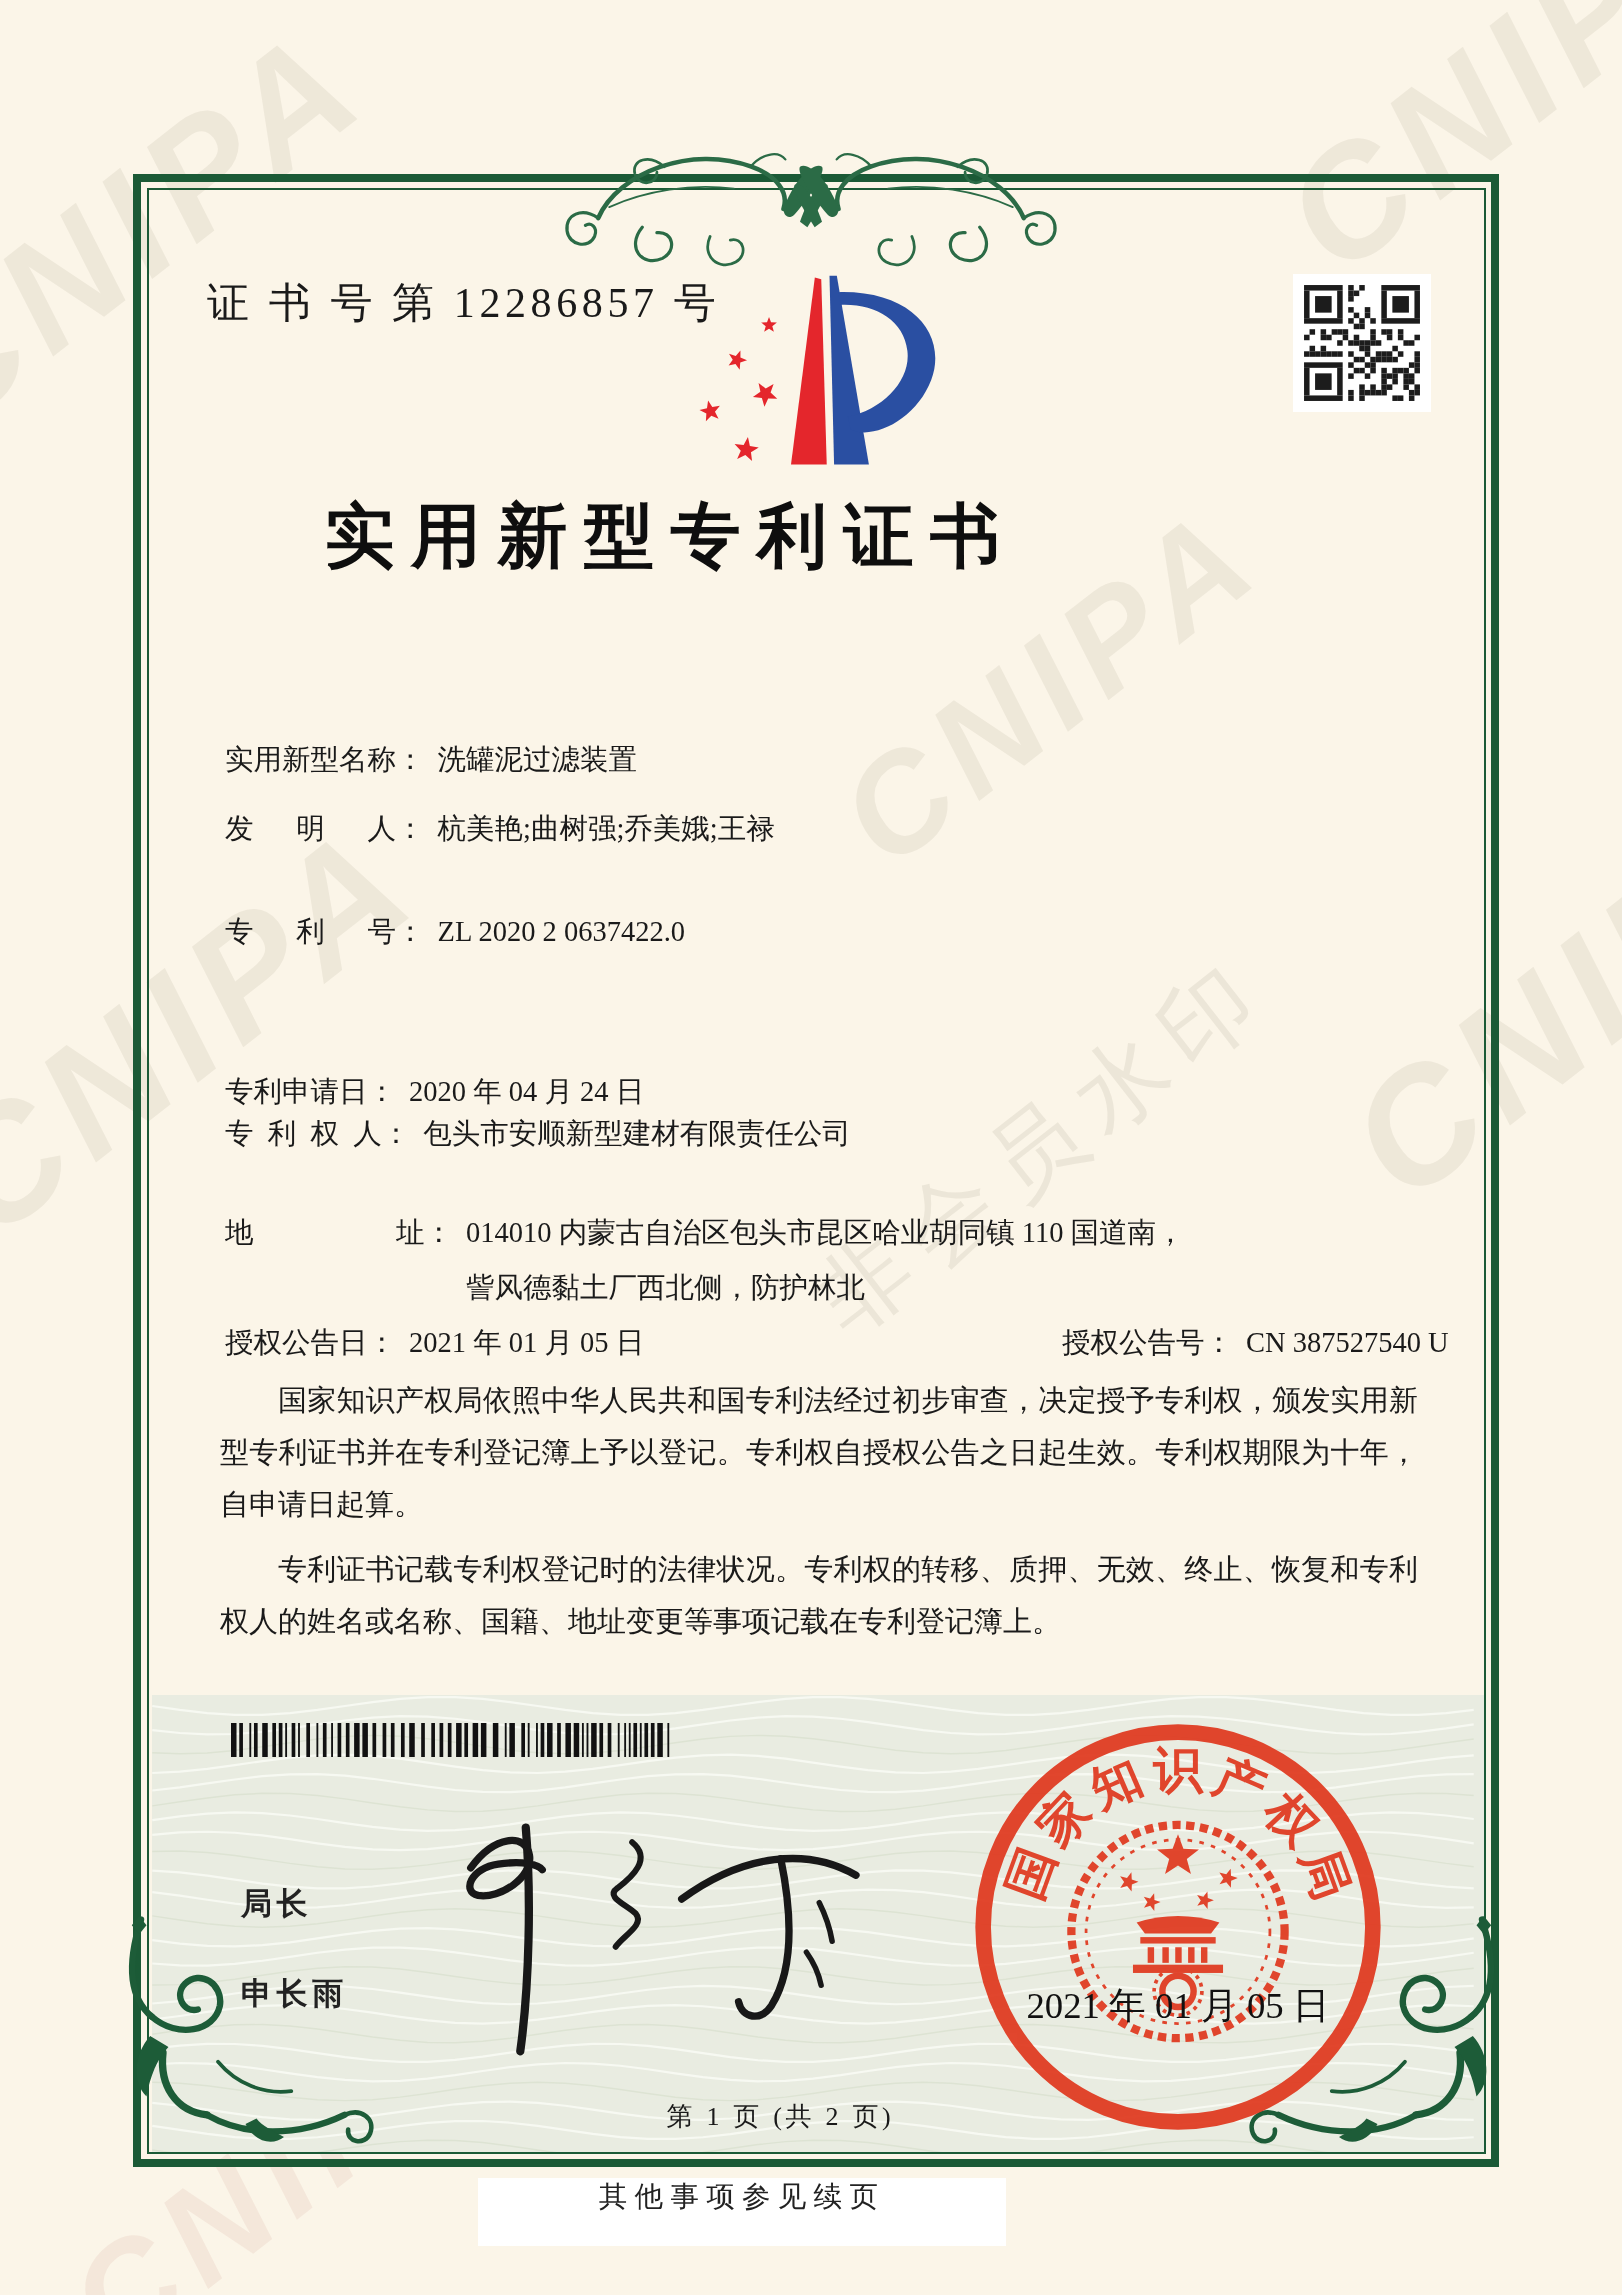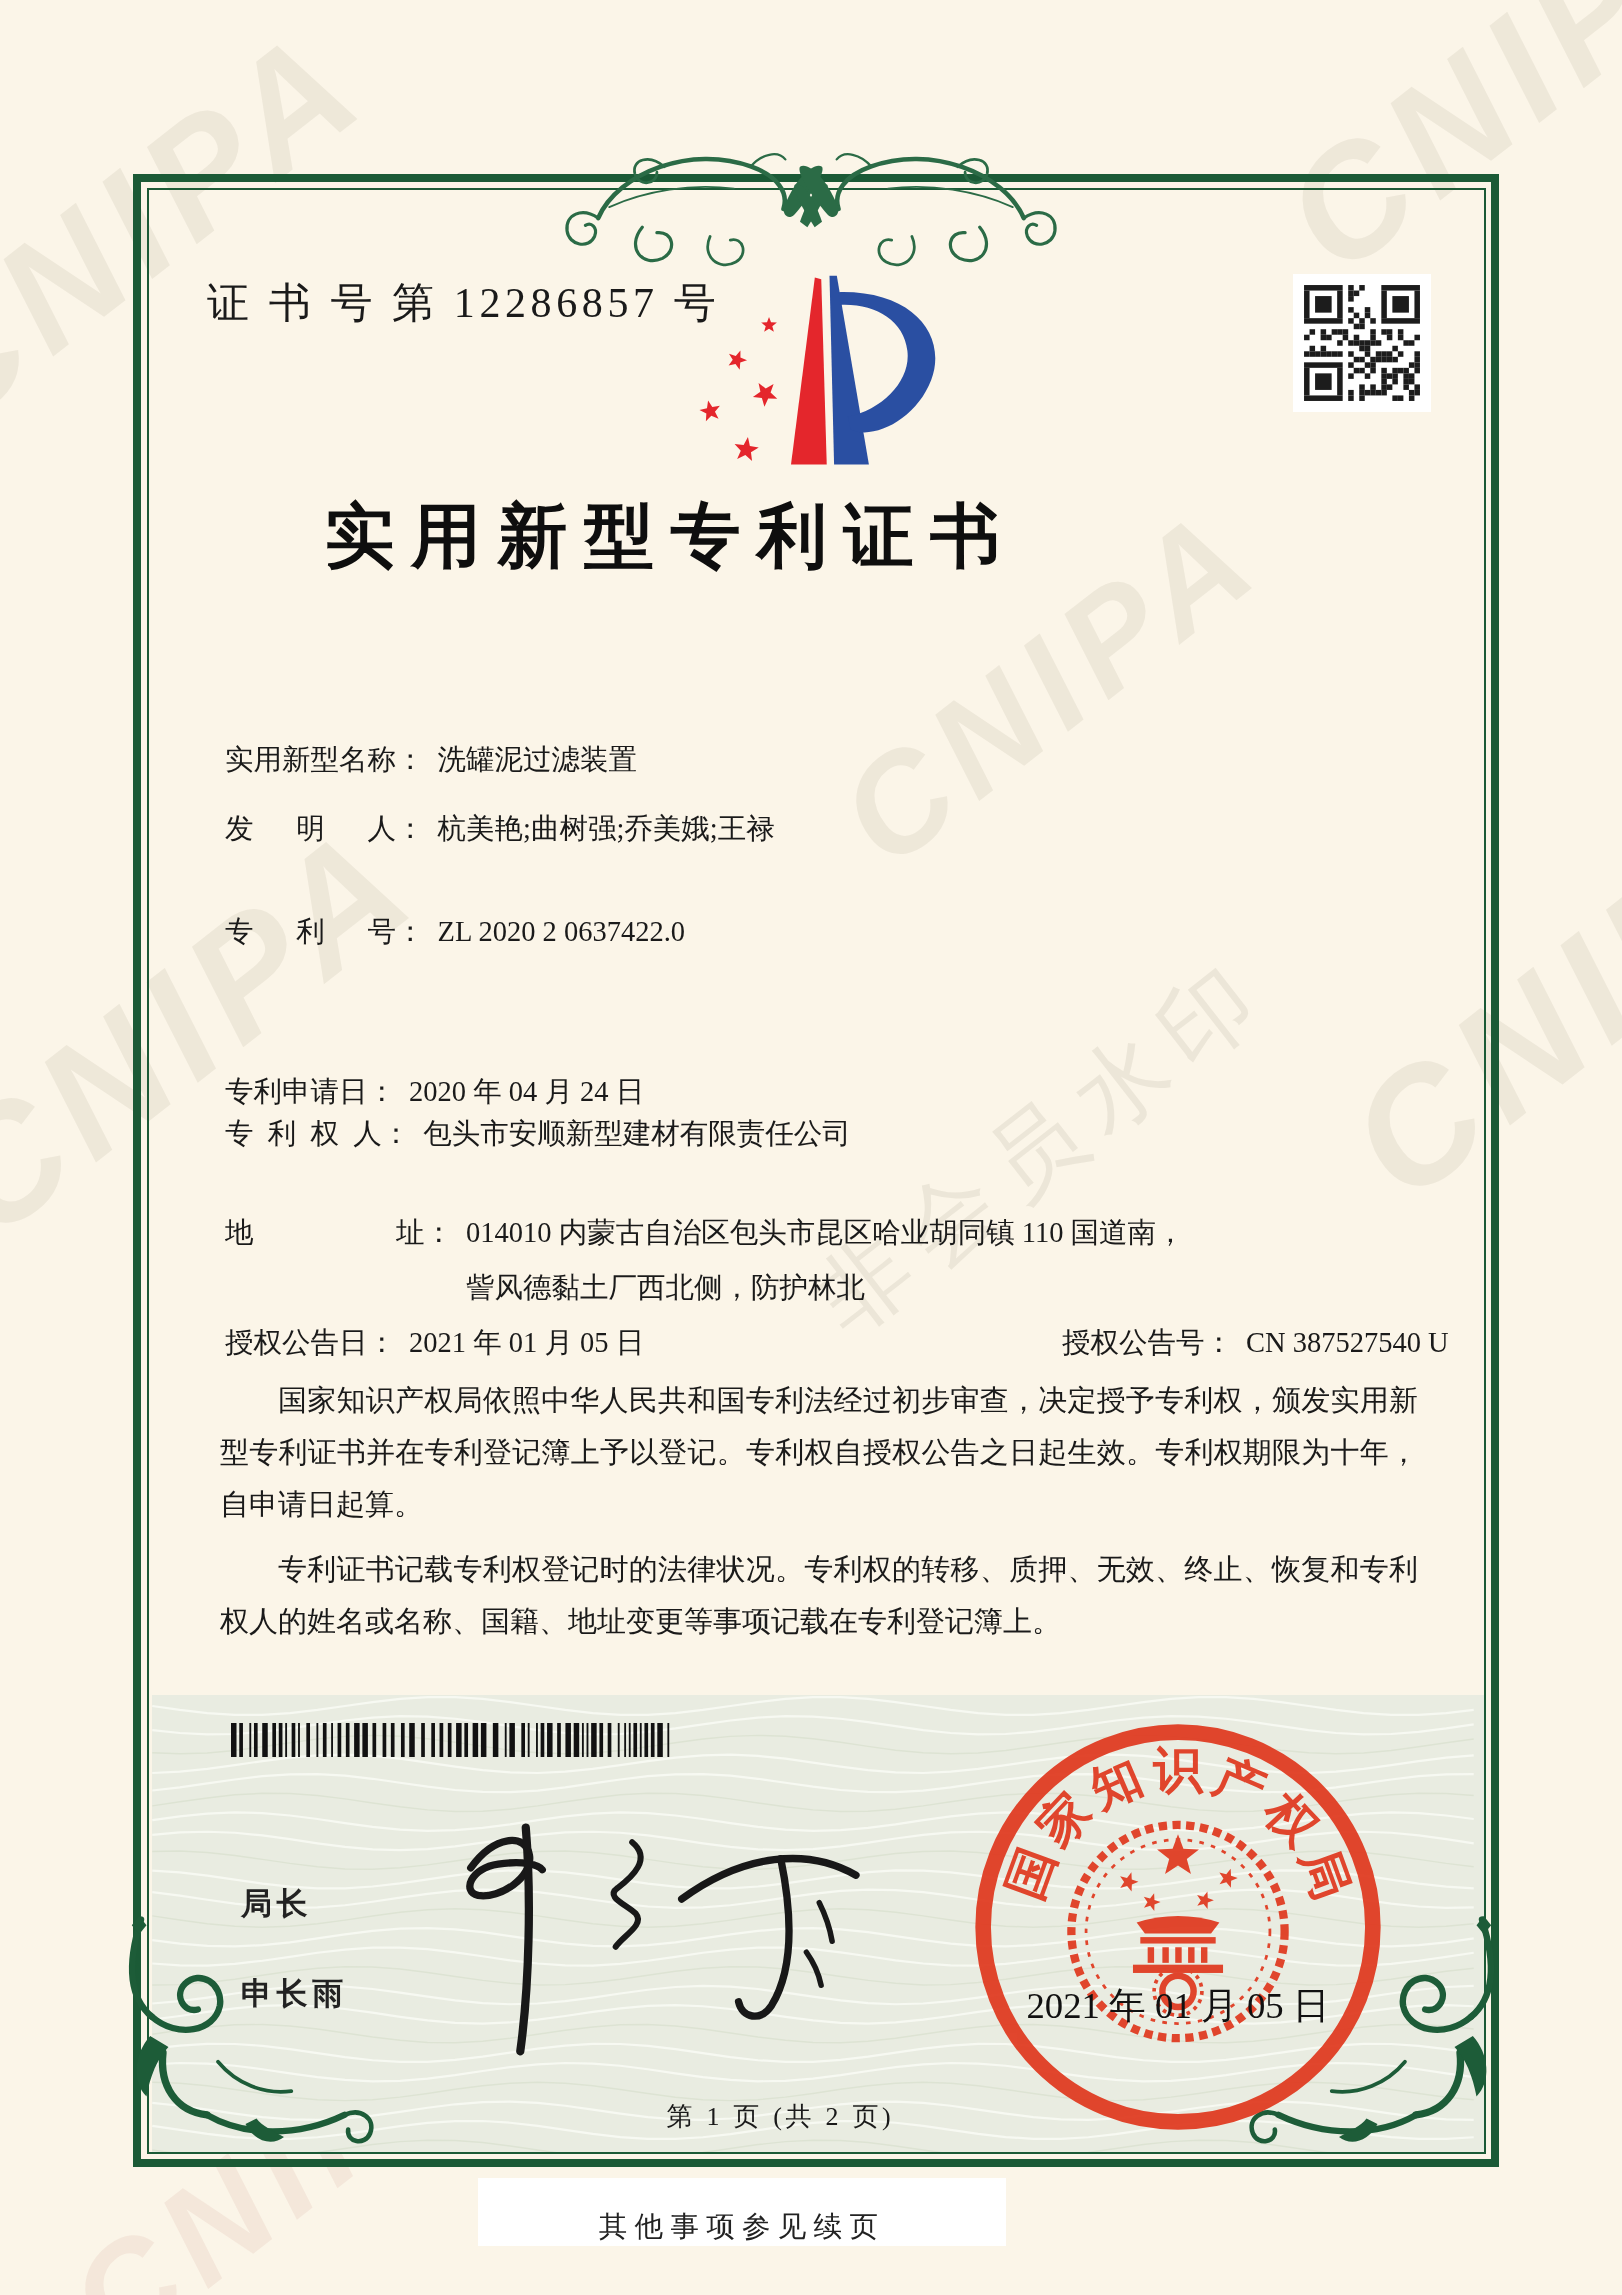--- a/index.html
+++ b/index.html
@@ -43,21 +43,21 @@
   .post-label,.signer-name{position:absolute;left:241px;
       font-family:"Liberation Sans","DejaVu Sans",sans-serif;font-weight:600;
       font-size:31px;letter-spacing:4.6px;color:#222;}
   .post-label{top:1883px}
   .signer-name{top:1973px}
   .signature{position:absolute;left:386px;top:1811px;}
   .seal{position:absolute;left:962px;top:1711px;}
   .footer-page{position:absolute;left:225px;width:1111px;top:2099px;text-align:center;
       font-size:26px;letter-spacing:3.7px;}
   .strip{position:absolute;left:478px;top:2178px;width:528px;height:68px;background:#ffffff;
-      display:flex;align-items:flex-end;justify-content:center;}
+      display:flex;align-items:flex-start;justify-content:center;}
   .strip span{font-size:28.5px;letter-spacing:7.3px;color:#222;}
 </style>
 </head>
 <body>
 
 <div class="page">
 
   <span class="wm" style="left:-138px;top:138px;font-size:156px;">CNIPA</span>
   <span class="wm" style="left:1249px;top:-18.4px;font-size:156px;">CNIPA</span>
   <span class="wm" style="left:808px;top:606px;font-size:138px;">CNIPA</span>

